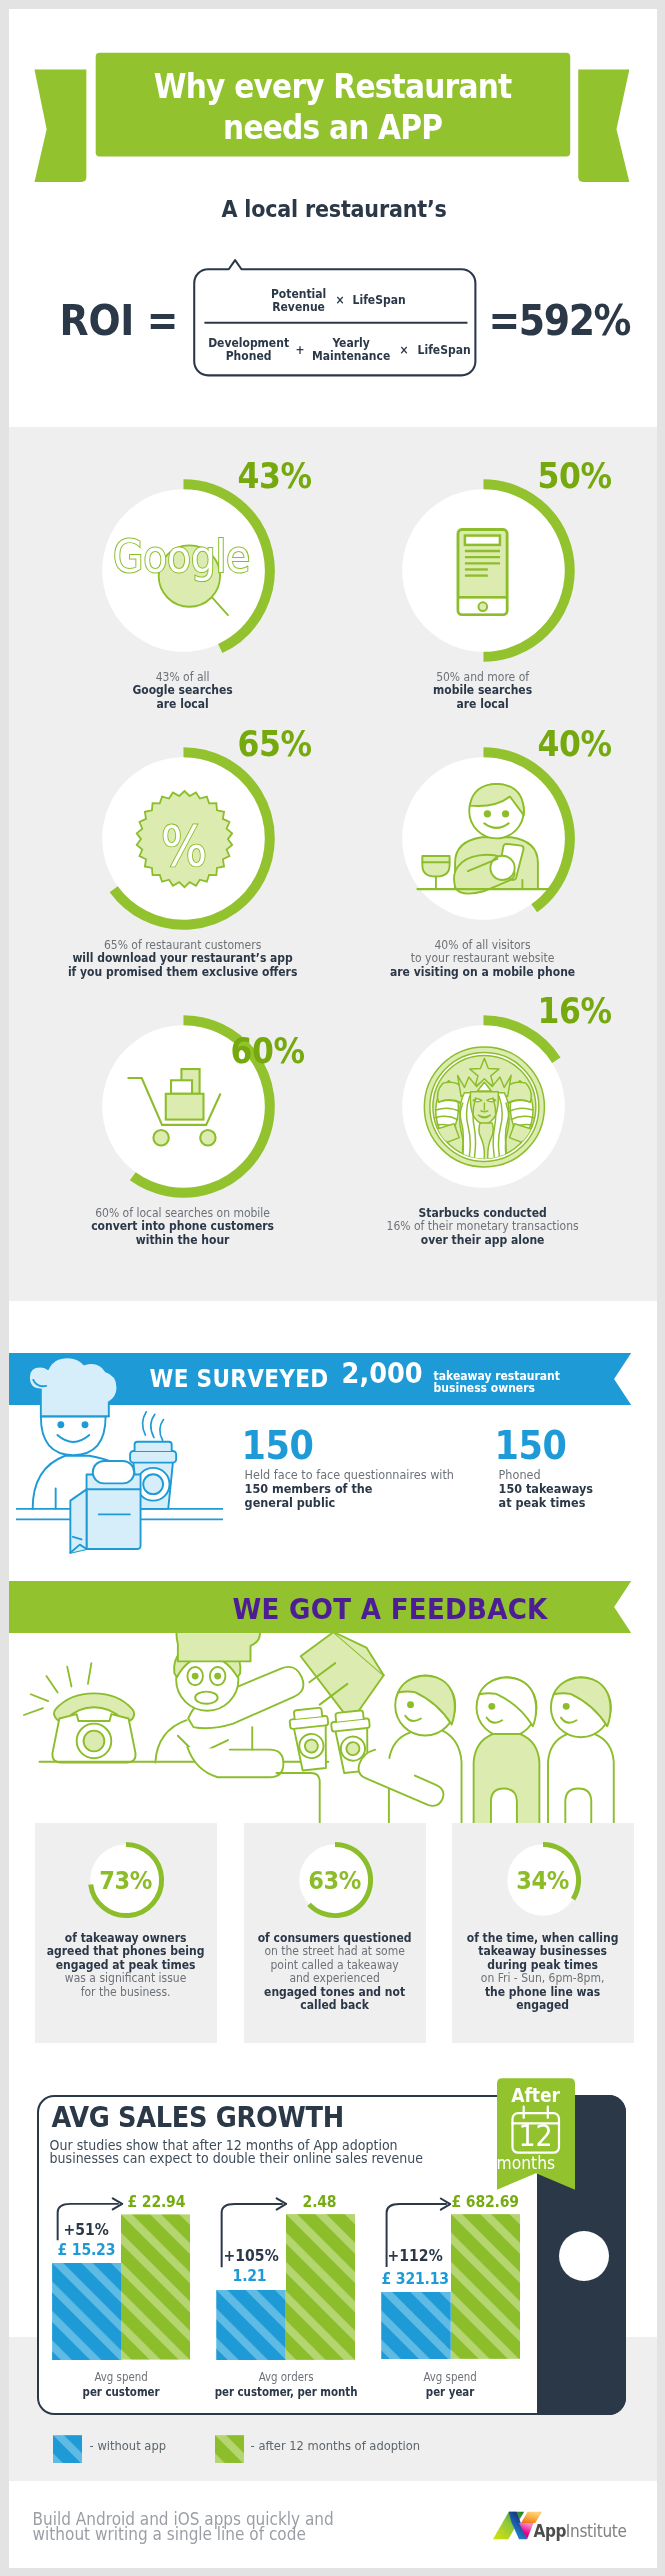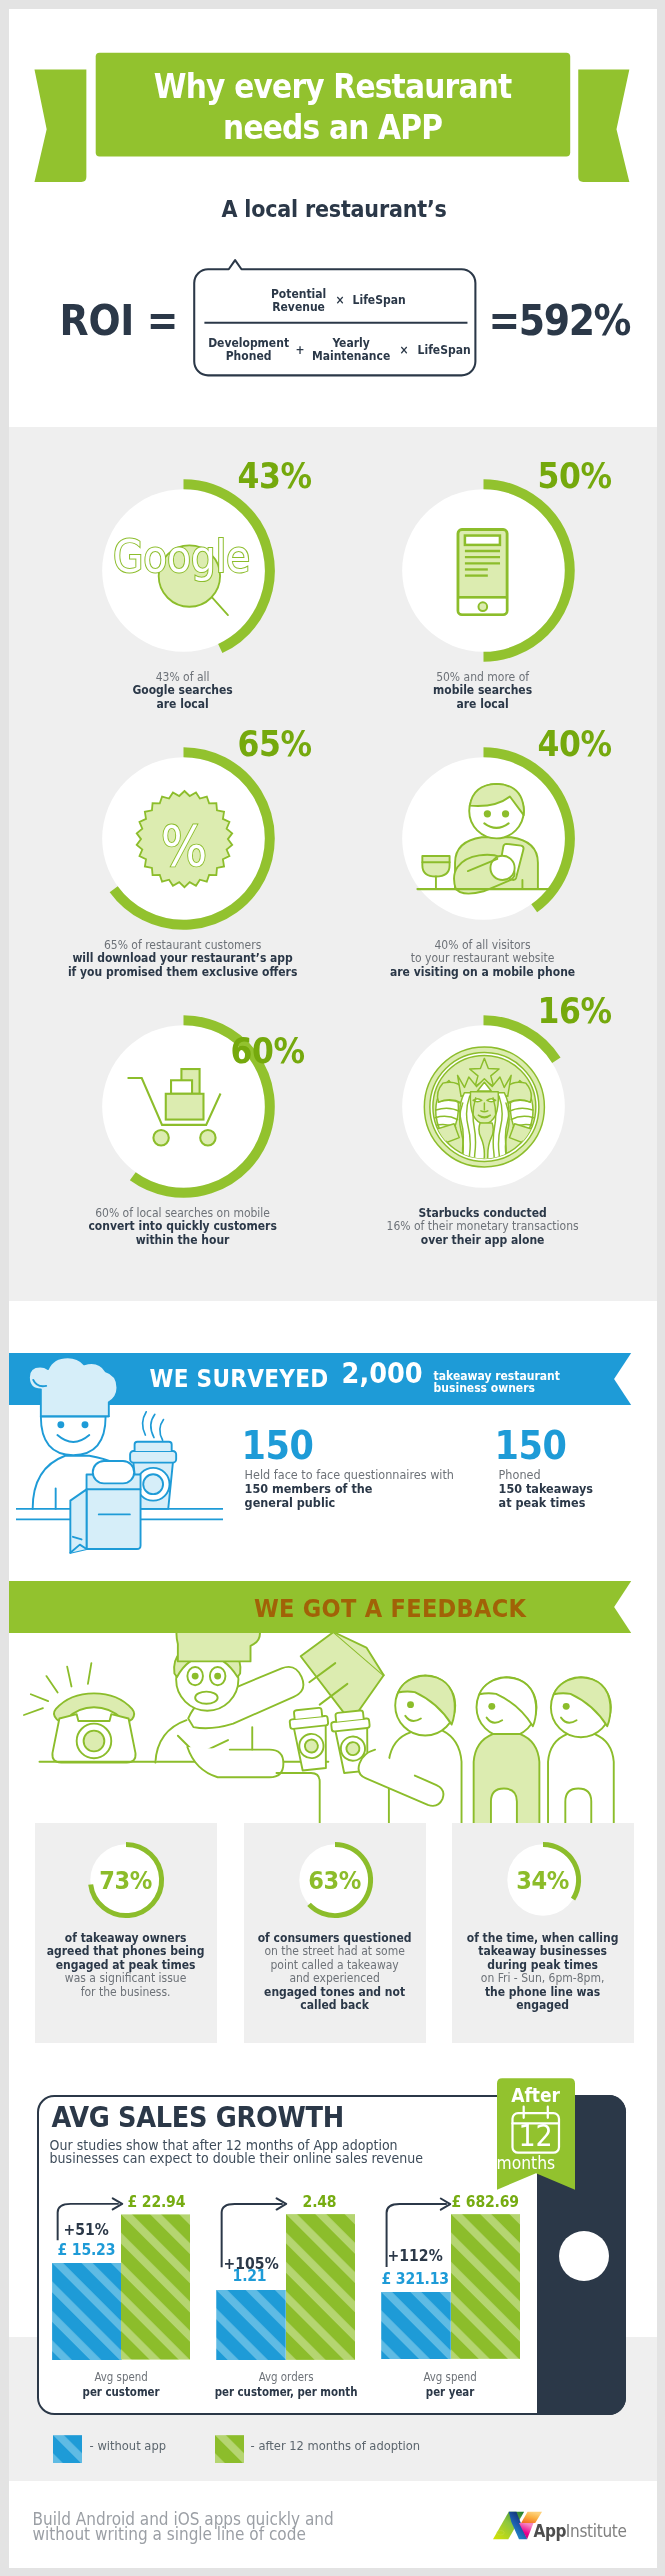--- a/index.html
+++ b/index.html
@@ -37,21 +37,21 @@
   .srv-sub{position:absolute;left:425px;top:69px;color:#fff;font-size:12px;font-weight:bold;line-height:12px;}
   .srv-num{position:absolute;color:#1e9bd7;font-size:39px;font-weight:bold;line-height:39px;letter-spacing:-0.4px;}
   .srv-lines{position:absolute;font-size:12.5px;line-height:14.3px;}
   .srv-lines .b{font-weight:bold;color:#2b3848;}
   .srv-lines .n{font-weight:normal;color:#6d7278;}
 
   
   #feedback{position:absolute;left:0;top:1564px;width:648px;height:501px;background:#fff;}
   .fb-illus-clip{position:absolute;left:0;top:0;width:648px;height:501px;overflow:hidden;}
   .fb-band{position:absolute;left:-8.6px;top:8.2px;width:657px;height:52px;background:#92c22e;}
-  .fb-title{position:absolute;left:122px;top:22px;width:519px;text-align:center;color:#a16207;font-size:25px;font-weight:bold;letter-spacing:0.3px;line-height:28.5px;}
+  .fb-title{position:absolute;left:122px;top:22px;width:519px;text-align:center;color:#4c1d95;font-size:29px;font-weight:bold;letter-spacing:0.3px;line-height:28.5px;}
   .fb-card{position:absolute;background:#efefef;}
   .fb-lines{position:absolute;text-align:center;font-size:12px;line-height:13.5px;}
   .fb-lines .b{font-weight:bold;color:#2b3848;}
   .fb-lines .n{font-weight:normal;color:#6d7278;}
   .fb-pct{position:absolute;text-align:center;color:#8cbc2a;font-size:25px;font-weight:bold;line-height:25px;letter-spacing:-0.3px;}
 
   
   #growth{position:absolute;left:0;top:2057px;width:648px;height:501px;background:#fff;}
   .gr-grayband{position:absolute;left:-8.6px;top:271px;width:657px;height:153px;background:#efefef;}
   .gr-card{position:absolute;left:28px;top:29px;width:589px;height:320px;border:2.2px solid #2b3848;border-radius:17.3px;background:#fff;box-sizing:border-box;}
@@ -212,21 +212,21 @@
   <rect x="97.6" y="56.7" width="21" height="28.6" fill="#dcecb0"></rect>
   <rect x="85.6" y="69.7" width="24.3" height="15.6" fill="#ffffff"></rect>
   <rect x="79.5" y="85.3" width="43.6" height="29.8" fill="#dcecb0"></rect>
   <circle cx="74.1" cy="136.1" r="8.9" fill="#dcecb0"></circle>
   <circle cx="128.2" cy="136.1" r="8.9" fill="#dcecb0"></circle>
  </g>
 </svg>
 <div class="stat-pct" style="left:222px;top:567px;width:173px;text-align:left;margin-top:40px;">60%</div>
 <div class="stat-cap" style="left:12px;top:780px;">
         <div class="n">60% of local searches on mobile</div>
-        <div class="b">convert into quickly customers</div>
+        <div class="b">convert into phone customers</div>
         <div class="b">within the hour</div>
       </div>
 <svg class="abs" style="left:375px;top:580px;" width="199" height="199" viewBox="0 0 230 230">
   <circle cx="115" cy="115" r="94" fill="#ffffff"></circle>
   <path d="M 115.00 15.25 A 99.75 99.75 0 0 1 199.22 61.55" fill="none" stroke="#92c22e" stroke-width="11.5"></path>
 </svg>
 <svg class="abs" style="left:388px;top:593px;" width="173" height="173" viewBox="0 0 200 200">
  <g stroke="#8cbd2b" stroke-width="1.7" fill="none" stroke-linecap="round" stroke-linejoin="round">
   <circle cx="101" cy="100.5" r="69.4" fill="#dcecb0"></circle>
   <circle cx="101" cy="100.5" r="63" fill="#ffffff"></circle>
@@ -528,21 +528,21 @@
       </svg>
 <svg class="abs" style="left:277px;top:148px;" width="69" height="146" viewBox="0 0 79.9 168.8">
         <rect x="0" y="0" width="79.9" height="168.8" fill="url(#stripeGreen)"></rect>
       </svg>
 <svg class="abs" style="left:210px;top:131px;" width="75" height="71" viewBox="0 0 86.5 82.0">
   <path d="M3 81.0 L3 18.0 Q3 8 18 8 L73.5 8" fill="none" stroke="#2b3848" stroke-width="2.3"></path>
   <path d="M66.5 1.5 L77.5 8 L66.5 14.5" fill="none" stroke="#2b3848" stroke-width="2.3" stroke-linecap="round" stroke-linejoin="round"></path>
 </svg>
 <div class="gr-val" style="left:294px;top:129px;color:#76ac12;">2.48</div>
 <div class="gr-val" style="left:224px;top:203px;color:#1e9bd7;">1.21</div>
-<div class="gr-growth" style="left:215px;top:183px;margin-top:8px;">+105%</div>
+<div class="gr-growth" style="left:215px;top:183px;">+105%</div>
 <div class="gr-cat" style="left:277px;top:304px;width:173px;margin-left:-86px;">
         <div class="n">Avg orders</div>
         <div class="b">per customer, per month</div>
       </div>
 <svg class="abs" style="left:372px;top:226px;" width="70" height="67" viewBox="0 0 81.0 78.0">
         <rect x="0" y="0" width="81.0" height="78.0" fill="url(#stripeBlue)"></rect>
       </svg>
 <svg class="abs" style="left:442px;top:148px;" width="69" height="145" viewBox="0 0 80.0 167.8">
         <rect x="0" y="0" width="80.0" height="167.8" fill="url(#stripeGreen)"></rect>
       </svg>

